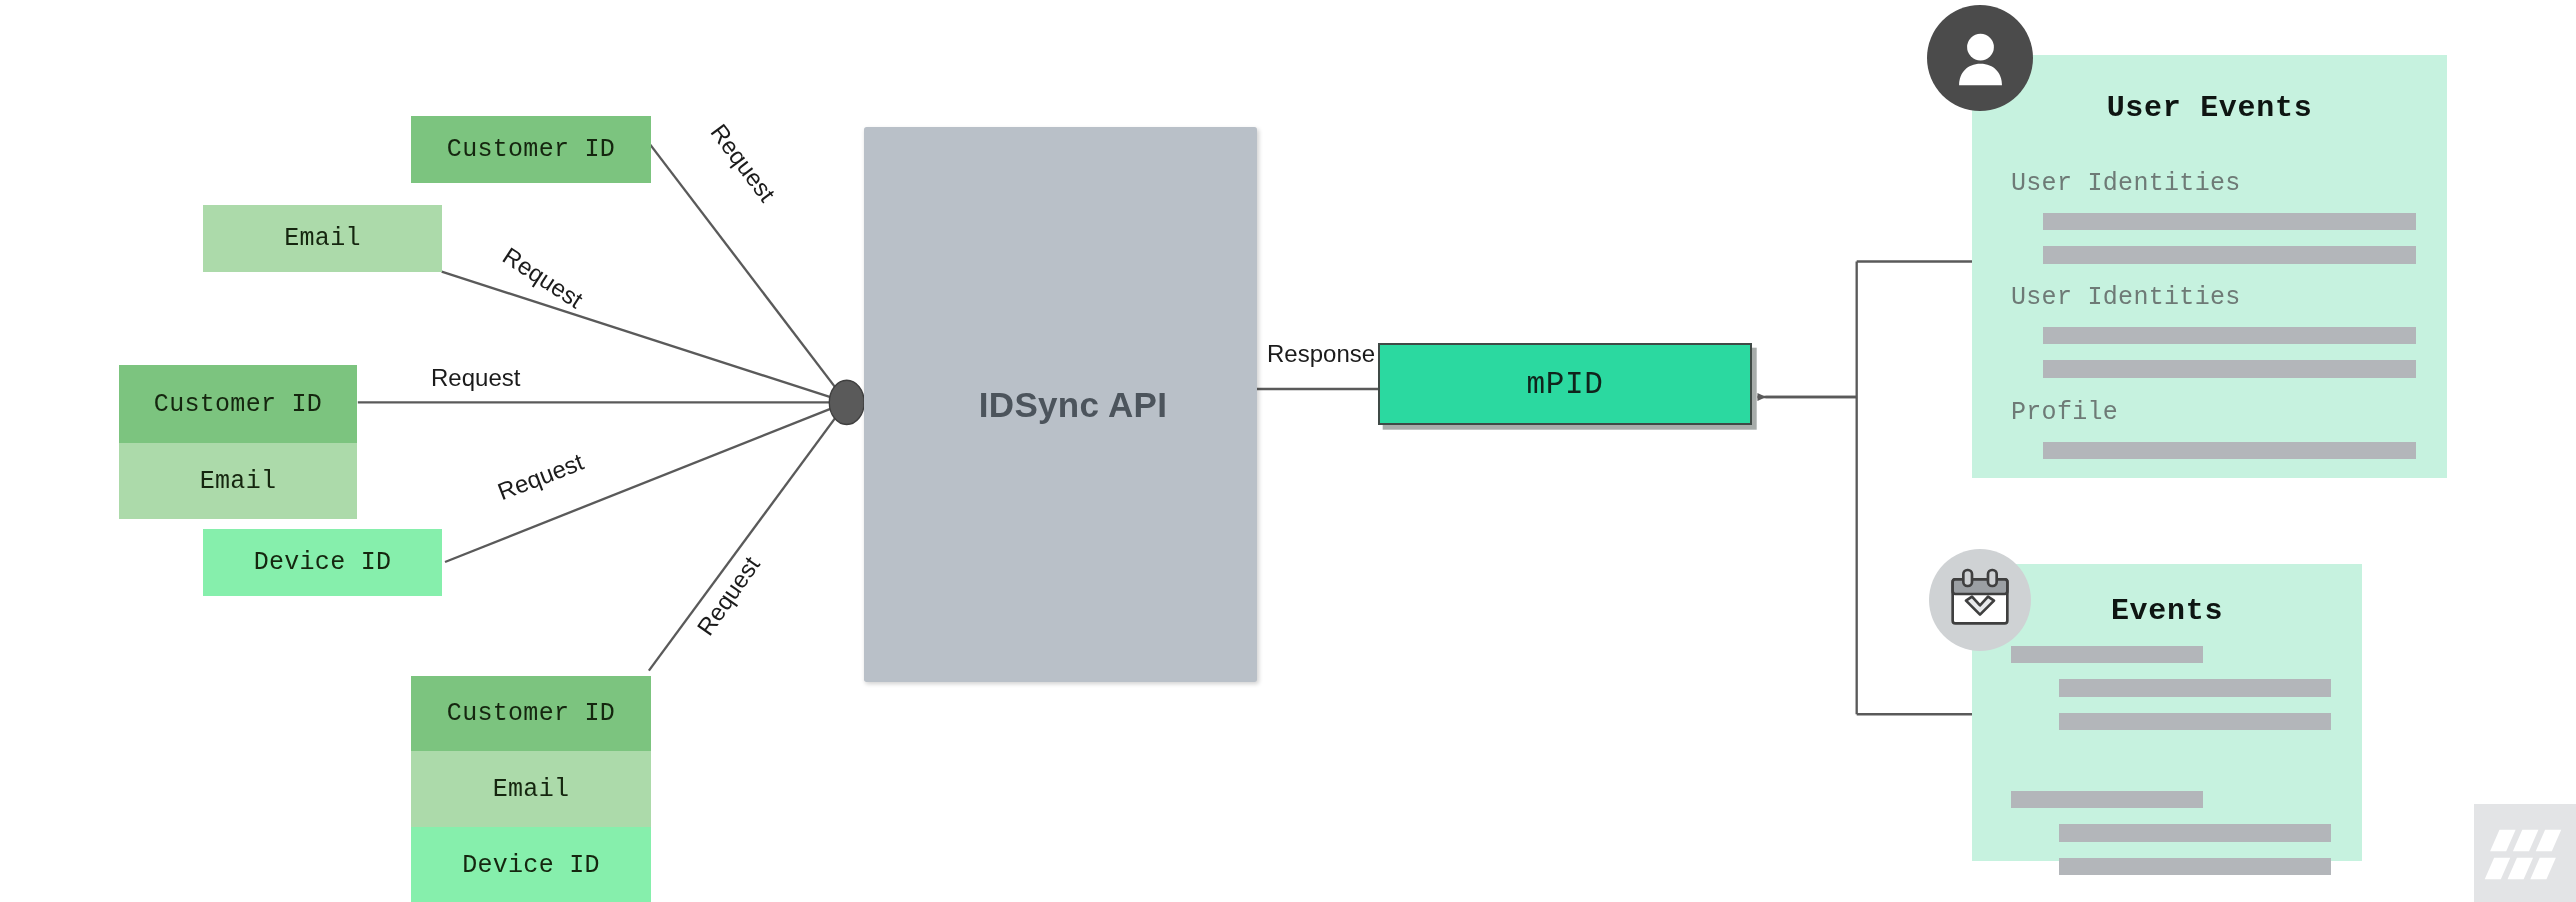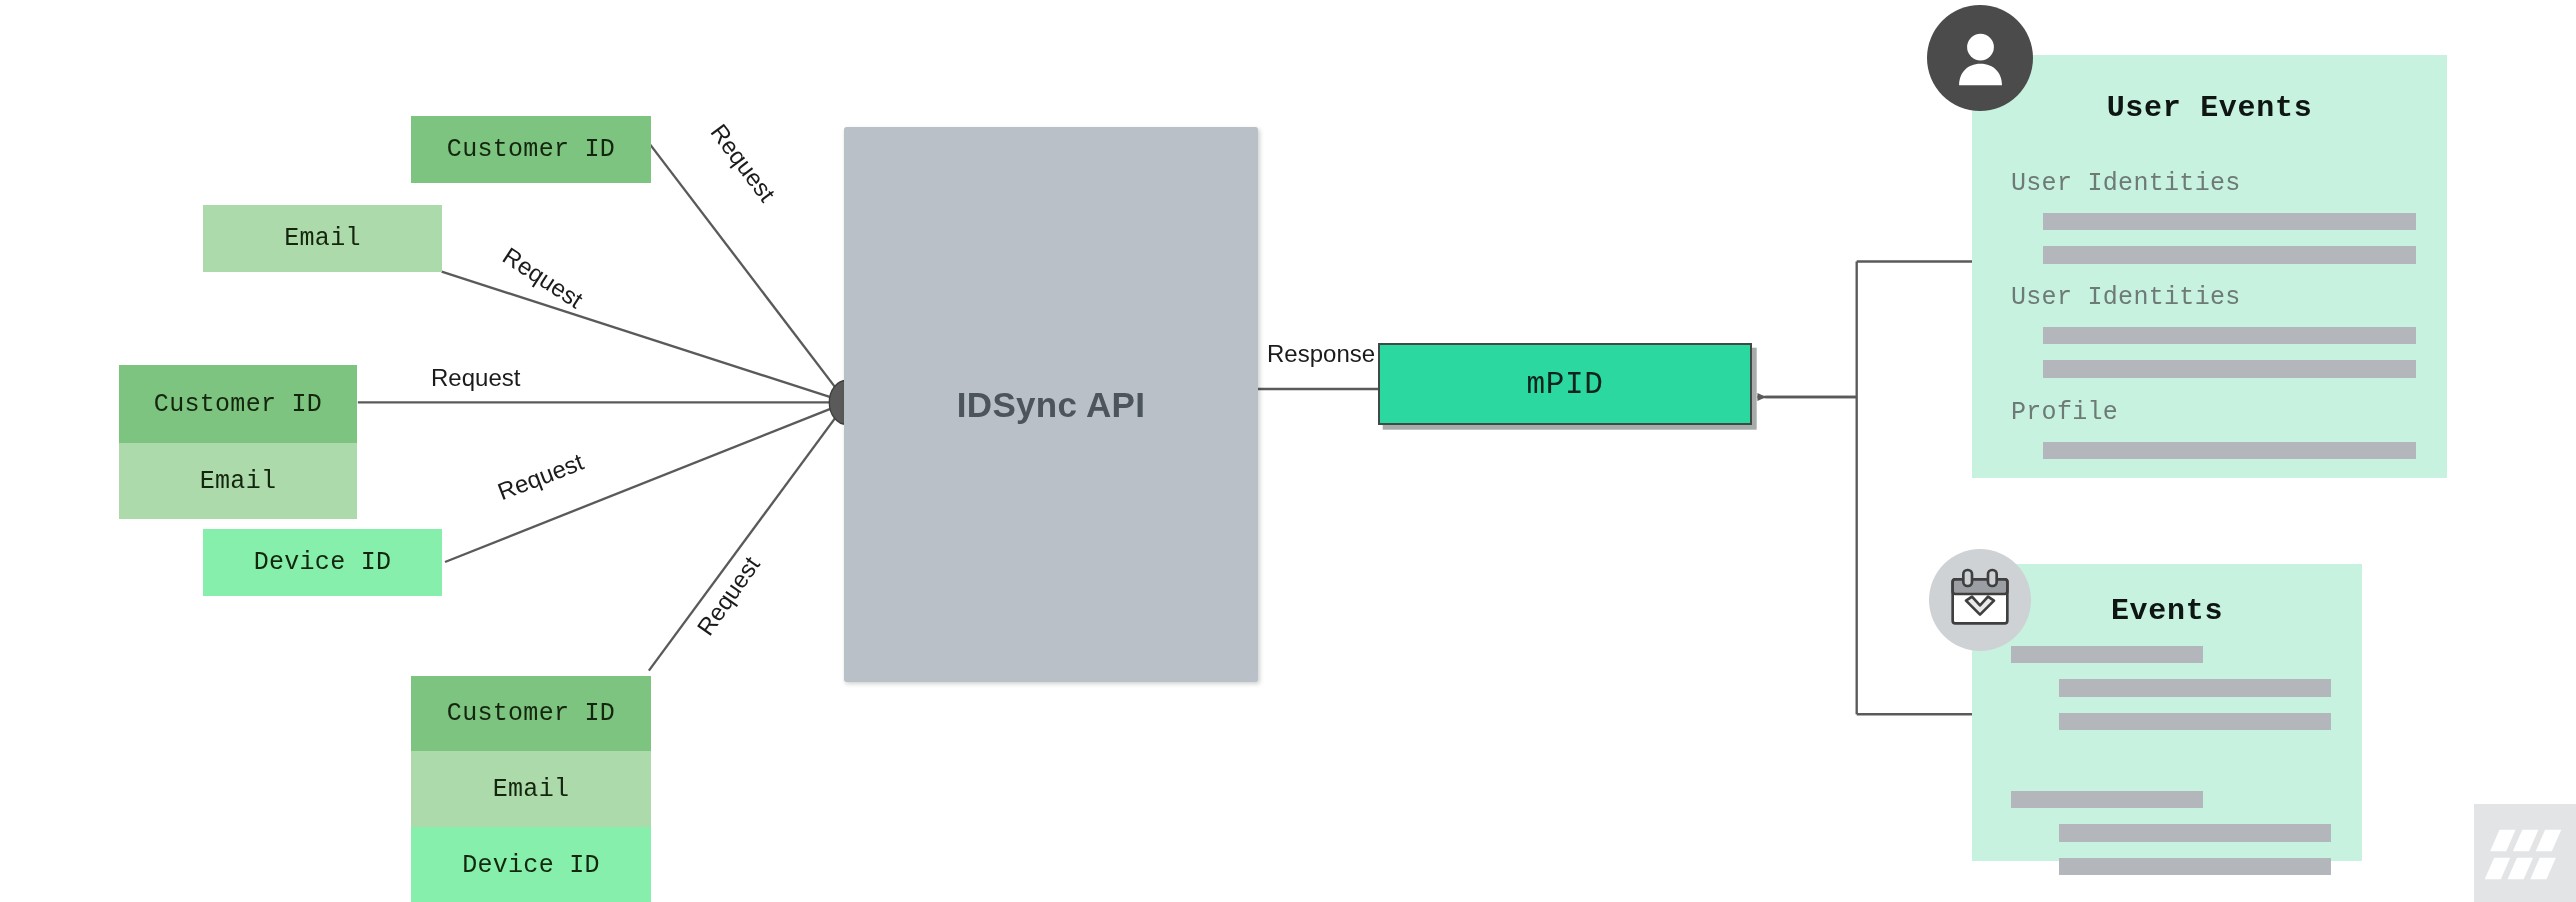--- a/index.html
+++ b/index.html
@@ -49,30 +49,31 @@
     color: #15260f;
     font-family: "Liberation Mono", "DejaVu Sans Mono", monospace;
     font-size: 25px;
     letter-spacing: 0.3px;
     white-space: nowrap;
   }
 
   
   #idsync-box {
     position: absolute;
-    left: 844px;
+    left: 864px;
     top: 127px;
-    width: 414px;
+    width: 368px;
     height: 555px;
     background: #b9c0c8;
     border-radius: 2.7px;
     box-shadow: 1.3px 2px 4.7px rgba(0,0,0,0.18);
     display: flex;
     align-items: center;
     justify-content: center;
+    padding-left: 25px;
   }
   #idsync-label {
     color: #4c545c;
     font-family: "Liberation Sans", sans-serif;
     font-weight: bold;
     font-size: 35px;
     letter-spacing: 0.3px;
   }
 
   

